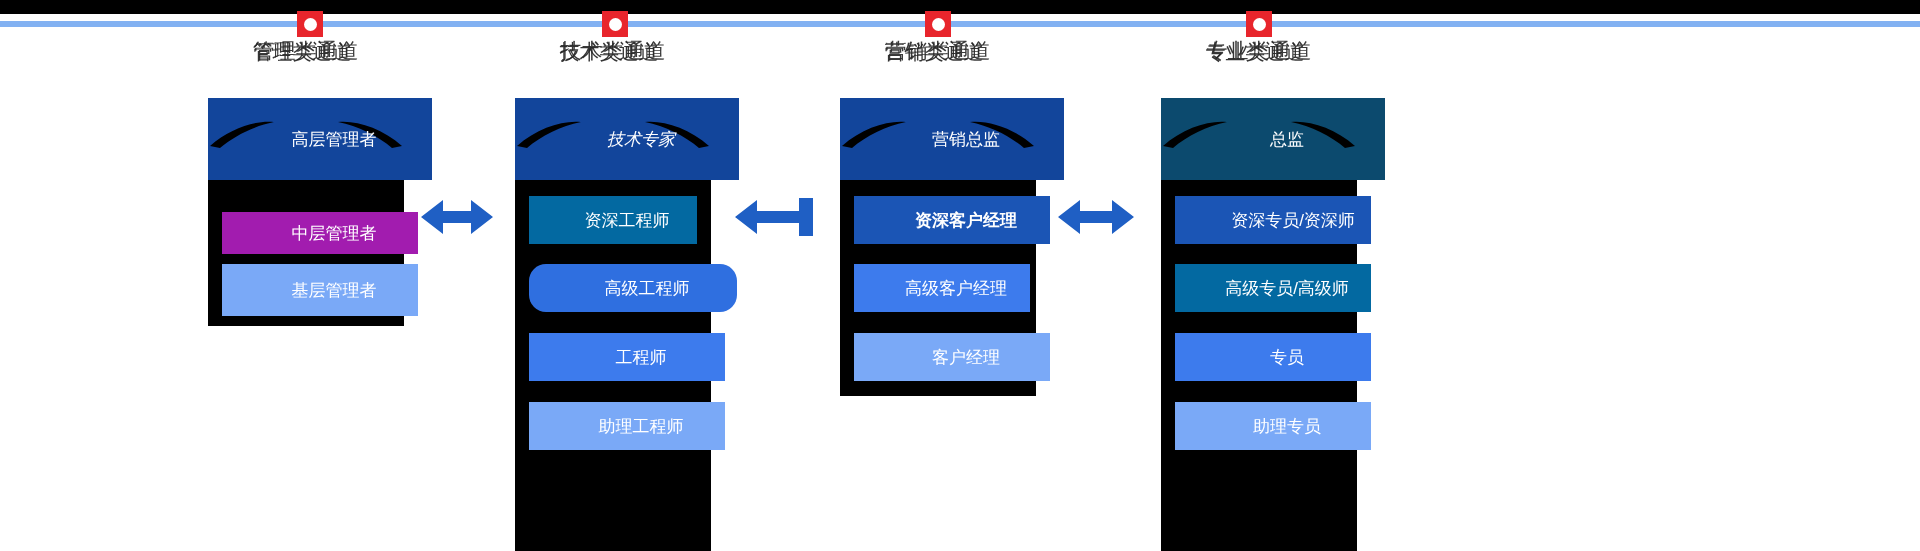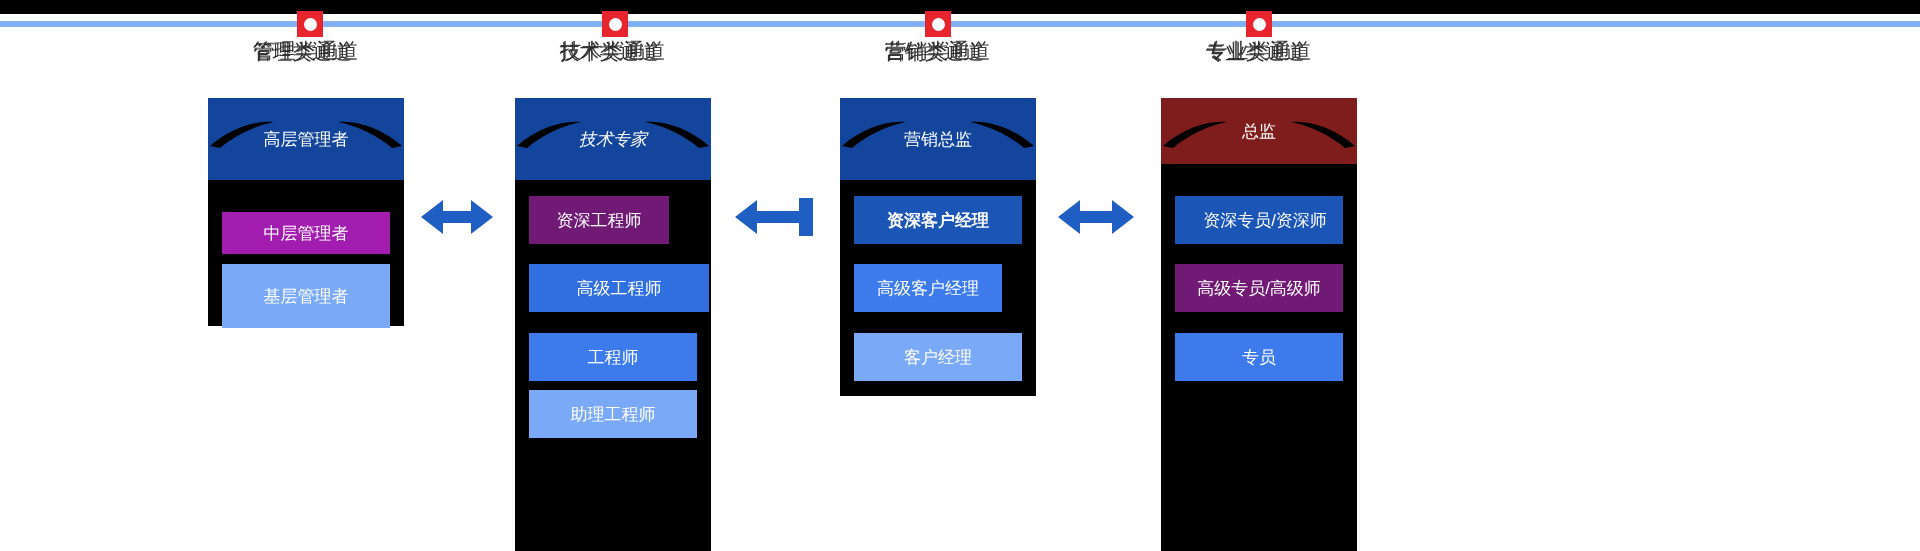--- a/index.html
+++ b/index.html
@@ -87,20 +87,21 @@
   }
 
   .rung {
     position: absolute;
     display: flex;
     align-items: center;
     justify-content: center;
     color: #ffffff;
     font-size: 17px;
     white-space: nowrap;
+    padding-left: 28px;
   }
 
   
   .shoulder {
     position: absolute;
     pointer-events: none;
   }
 
   
   .arrow {
@@ -136,44 +137,44 @@
         <div class="rung" style="left: 32px; top: 98px; width: 196px; height: 82px; background: rgb(18, 69, 155);">
           <span style="position: relative; z-index: 3;">高层管理者</span>
           <svg class="shoulder" width="196" height="82" style="left: 0px; top: 0px;">
             <path d="M2,48 C22,30 48,22 66,24 C46,28 26,38 12,50 Z" fill="#000000"></path>
             <path d="M194,48 C174,30 148,22 130,24 C150,28 170,38 184,50 Z" fill="#000000"></path>
           </svg>
         </div>
         <div class="rung" style="left: 46px; top: 212px; width: 168px; height: 42px; background: #a21caf;">
           <span style="position: relative; z-index: 3;">中层管理者</span>
         </div>
-        <div class="rung" style="left: 46px; top: 264px; width: 168px; height: 64px; background: rgb(122, 169, 247);">
+        <div class="rung" style="left: 46px; top: 264px; width: 168px; height: 52px; background: rgb(122, 169, 247);">
           <span style="position: relative; z-index: 3;">基层管理者</span>
         </div>
       </div>
       <div class="column" style="left: 483px;">
         <div class="col-title"><span>技术类通道</span><span class="ghost">技术类通道</span></div>
         <div class="ladder" style="left: 32px; top: 126px; width: 196px; height: 425px;"></div>
         <div class="rung" style="left: 32px; top: 98px; width: 196px; height: 82px; background: rgb(18, 69, 155); font-style: italic;">
           <span style="position: relative; z-index: 3;">技术专家</span>
           <svg class="shoulder" width="196" height="82" style="left: 0px; top: 0px;">
             <path d="M2,48 C22,30 48,22 66,24 C46,28 26,38 12,50 Z" fill="#000000"></path>
             <path d="M194,48 C174,30 148,22 130,24 C150,28 170,38 184,50 Z" fill="#000000"></path>
           </svg>
         </div>
-        <div class="rung" style="left: 46px; top: 196px; width: 140px; height: 48px; background: #701a75;">
+        <div class="rung" style="left: 46px; top: 196px; width: 140px; height: 48px; background: #0369a1;">
           <span style="position: relative; z-index: 3;">资深工程师</span>
         </div>
-        <div class="rung" style="left: 46px; top: 264px; width: 180px; height: 48px; background: rgb(47, 111, 224);">
+        <div class="rung" style="left: 46px; top: 264px; width: 180px; height: 48px; background: rgb(47, 111, 224); border-radius: 17px;">
           <span style="position: relative; z-index: 3;">高级工程师</span>
         </div>
         <div class="rung" style="left: 46px; top: 333px; width: 168px; height: 48px; background: rgb(61, 123, 237);">
           <span style="position: relative; z-index: 3;">工程师</span>
         </div>
-        <div class="rung" style="left: 46px; top: 390px; width: 168px; height: 48px; background: rgb(122, 169, 247);">
+        <div class="rung" style="left: 46px; top: 402px; width: 168px; height: 48px; background: rgb(122, 169, 247);">
           <span style="position: relative; z-index: 3;">助理工程师</span>
         </div>
       </div>
       <div class="column" style="left: 808px;">
         <div class="col-title"><span>营销类通道</span><span class="ghost">营销类通道</span></div>
         <div class="ladder" style="left: 32px; top: 126px; width: 196px; height: 270px;"></div>
         <div class="rung" style="left: 32px; top: 98px; width: 196px; height: 82px; background: rgb(18, 69, 155);">
           <span style="position: relative; z-index: 3;">营销总监</span>
           <svg class="shoulder" width="196" height="82" style="left: 0px; top: 0px;">
             <path d="M2,48 C22,30 48,22 66,24 C46,28 26,38 12,50 Z" fill="#000000"></path>
@@ -186,35 +187,38 @@
         <div class="rung" style="left: 46px; top: 264px; width: 148px; height: 48px; background: rgb(61, 123, 237);">
           <span style="position: relative; z-index: 3;">高级客户经理</span>
         </div>
         <div class="rung" style="left: 46px; top: 333px; width: 168px; height: 48px; background: rgb(122, 169, 247);">
           <span style="position: relative; z-index: 3;">客户经理</span>
         </div>
       </div>
       <div class="column" style="left: 1129px;">
         <div class="col-title"><span>专业类通道</span><span class="ghost">专业类通道</span></div>
         <div class="ladder" style="left: 32px; top: 126px; width: 196px; height: 425px;"></div>
-        <div class="rung" style="left: 32px; top: 98px; width: 196px; height: 66px; background: #7f1d1d;">
+        <div class="rung" style="left: 32px; top: 98px; width: 196px; height: 82px; background: #0c4a6e;">
           <span style="position: relative; z-index: 3;">总监</span>
           <svg class="shoulder" width="196" height="82" style="left: 0px; top: 0px;">
             <path d="M2,48 C22,30 48,22 66,24 C46,28 26,38 12,50 Z" fill="#000000"></path>
             <path d="M194,48 C174,30 148,22 130,24 C150,28 170,38 184,50 Z" fill="#000000"></path>
           </svg>
         </div>
         <div class="rung" style="left: 46px; top: 196px; width: 168px; height: 48px; background: rgb(27, 85, 181);">
           <span style="position: relative; z-index: 3; margin-left: 12px;">资深专员/资深师</span>
         </div>
-        <div class="rung" style="left: 46px; top: 264px; width: 168px; height: 48px; background: #701a75;">
+        <div class="rung" style="left: 46px; top: 264px; width: 168px; height: 48px; background: #0369a1;">
           <span style="position: relative; z-index: 3;">高级专员/高级师</span>
         </div>
         <div class="rung" style="left: 46px; top: 333px; width: 168px; height: 48px; background: rgb(61, 123, 237);">
           <span style="position: relative; z-index: 3;">专员</span>
+        </div>
+        <div class="rung" style="left: 46px; top: 402px; width: 168px; height: 48px; background: rgb(122, 169, 247);">
+          <span style="position: relative; z-index: 3;">助理专员</span>
         </div>
       </div>
     </div>
   <div id="arrows-layer">
       <svg class="arrow" width="72" height="44" viewBox="0 0 72 44" style="left: 421px; top: 195px;">
         <path d="M0,22 L22,5 L22,16 L50,16 L50,5 L72,22 L50,39 L50,28 L22,28 L22,39 Z" fill="#1f5fc4"></path>
       </svg>
       <svg class="arrow" width="78" height="44" viewBox="0 0 78 44" style="left: 735px; top: 195px;">
         <path d="M0,22 L22,5 L22,16 L64,16 L64,3 L78,3 L78,41 L64,41 L64,28 L22,28 L22,39 Z" fill="#1f5fc4"></path>
       </svg>

